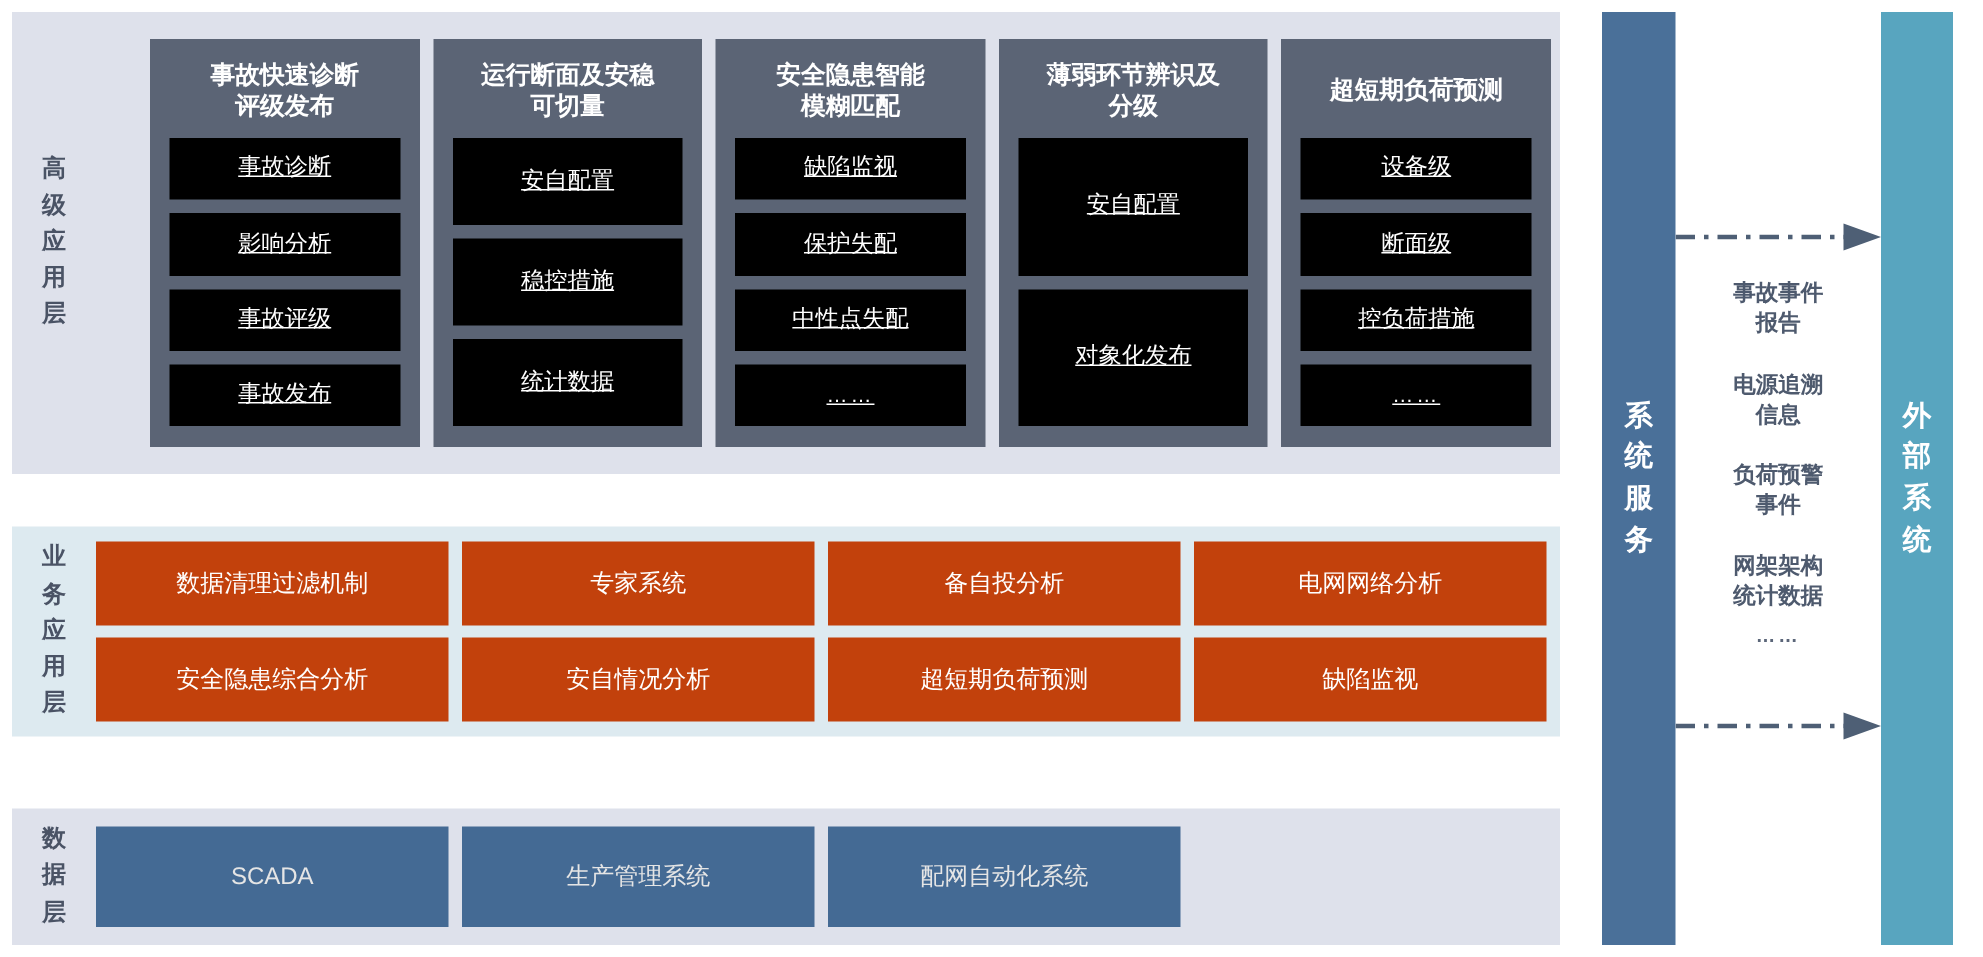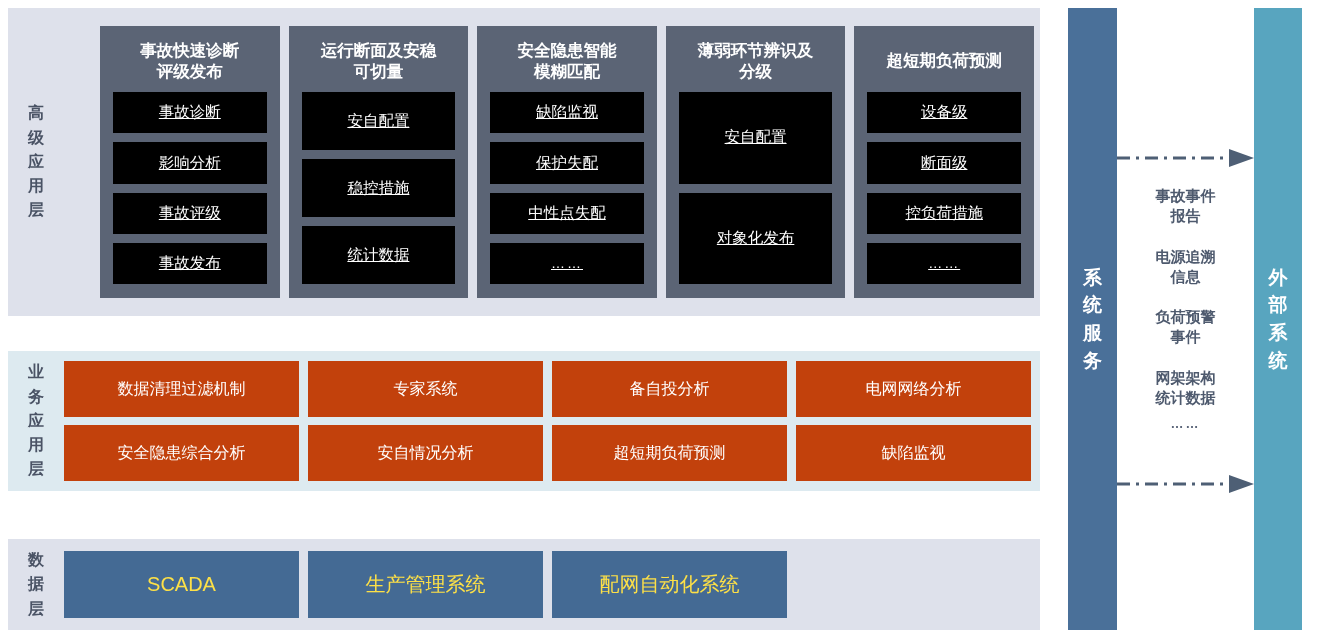--- a/index.html
+++ b/index.html
@@ -154,22 +154,22 @@
   .data-grid {
     flex: 1 1 auto;
     display: grid;
     grid-template-columns: repeat(4, 1fr);
     gap: 0 9px;
     padding: 12px 9px 12px 0;
     box-sizing: border-box;
   }
   .data-item {
     background: #446a94;
-    color: #fde047;
-    font-size: 20px;
+    color: #e5e5e5;
+    font-size: 16px;
     display: flex;
     align-items: center;
     justify-content: center;
     text-align: center;
   }
 
   
   .side-bar {
     position: absolute;
     top: 8px;

